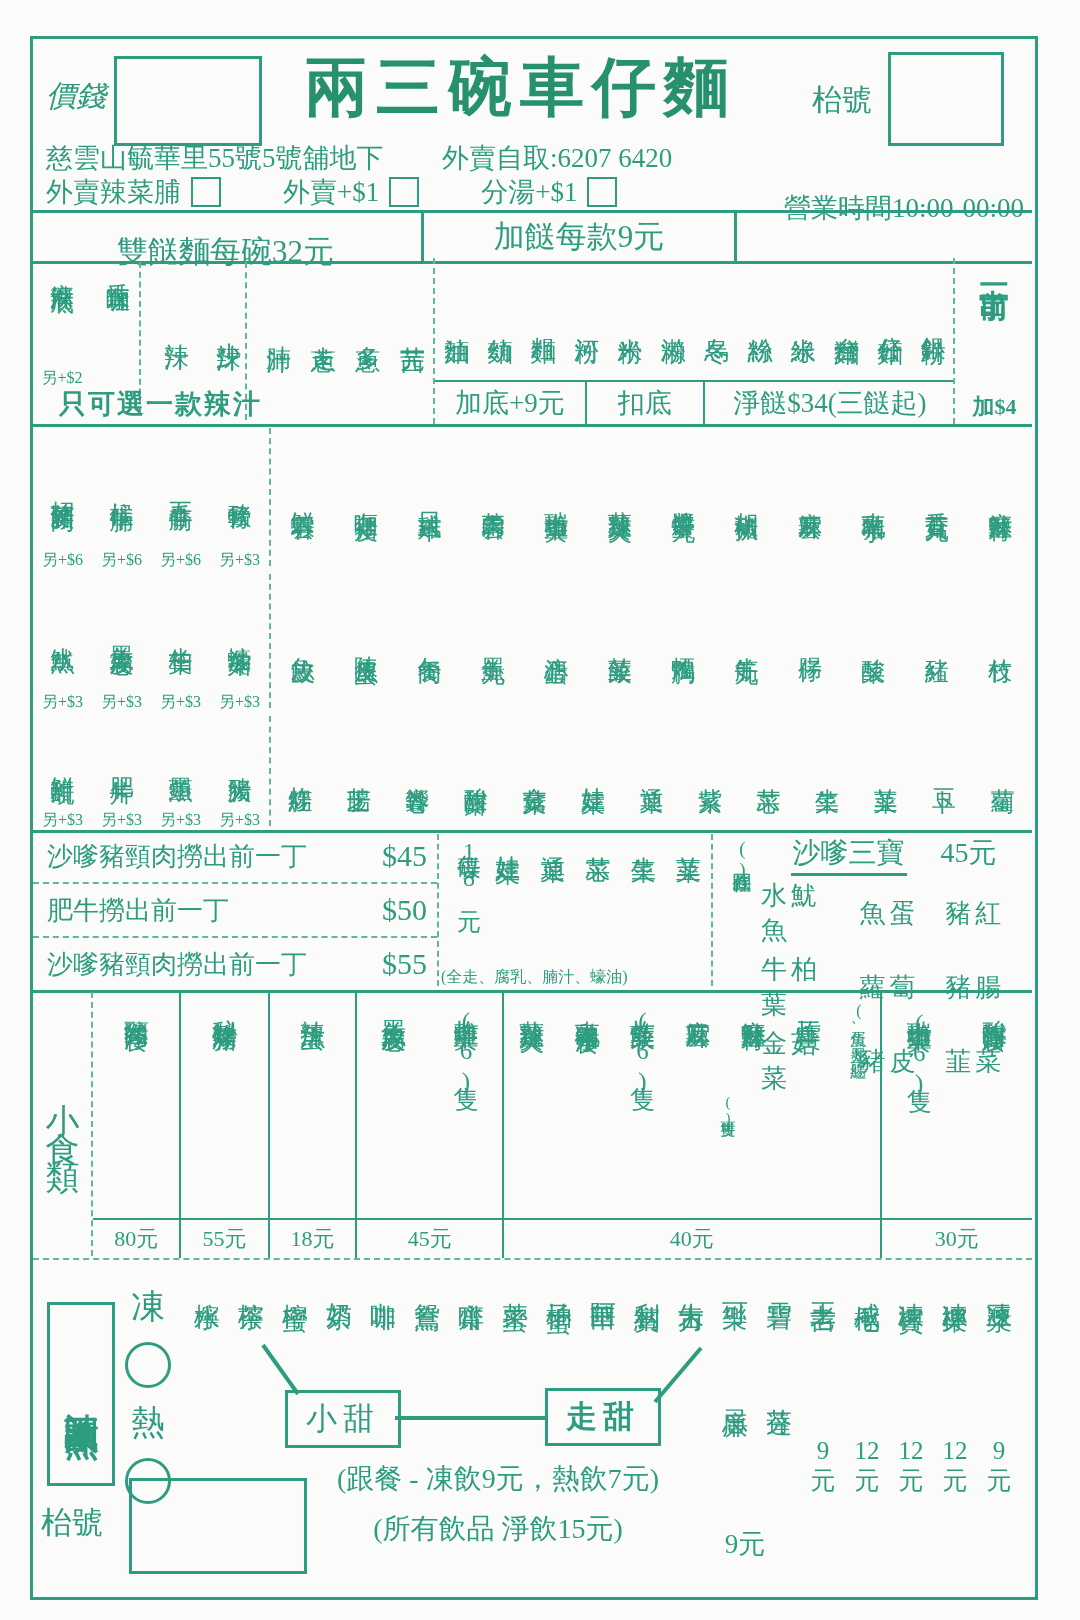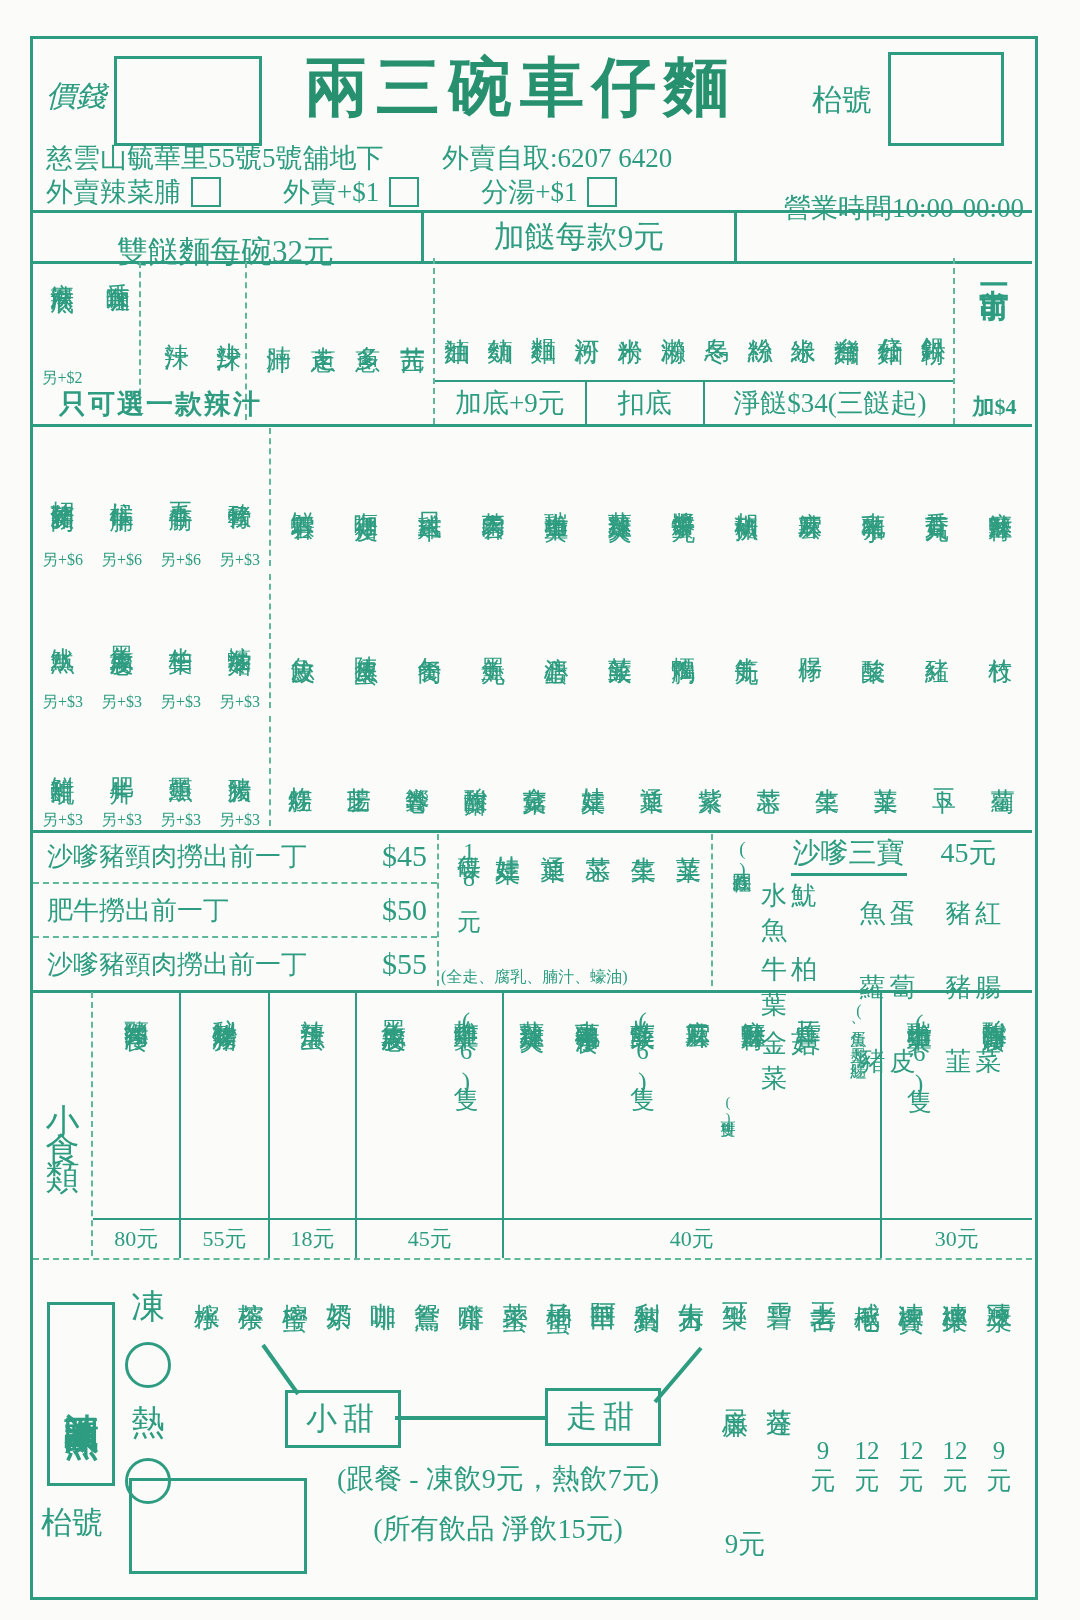--- a/index.html
+++ b/index.html
@@ -119,21 +119,21 @@
   .drow{position:absolute;left:152px;top:22px;display:flex;}
   .ditem{width:44px;font-size:26px;display:flex;justify-content:center;}
   .dsoda1{position:absolute;left:680px;top:128px;width:44px;display:flex;justify-content:center;font-size:26px;}
   .dsoda2{position:absolute;left:724px;top:128px;width:44px;display:flex;justify-content:center;font-size:26px;}
   .dsoda-price{position:absolute;left:672px;top:266px;width:80px;text-align:center;font-size:27px;}
   .dprices{position:absolute;left:768px;top:176px;display:flex;}
   .dprice{width:44px;text-align:center;font-size:25px;line-height:1.2;white-space:pre-line;}
   .dlines{position:absolute;left:0;top:0;width:999px;height:334px;pointer-events:none;}
   .dsweet{position:absolute;width:110px;height:52px;border:3px solid var(--ink);display:flex;align-items:center;justify-content:center;font-size:31px;letter-spacing:6px;}
   .dsweet1{left:252px;top:130px;}
-  .dsweet2{left:512px;top:128px;}
+  .dsweet2{left:512px;top:128px;font-weight:bold;}
   .dnote1{position:absolute;left:240px;top:200px;width:450px;text-align:center;font-size:28px;}
   .dnote2{position:absolute;left:240px;top:250px;width:450px;text-align:center;font-size:28px;}
   .dtable-label{position:absolute;left:8px;top:242px;font-size:31px;}
   .dtable-box{position:absolute;left:96px;top:218px;width:172px;height:90px;border:3px solid var(--ink);}
 </style>
 </head>
 <body>
 
 <div class="sheet">
   <div class="frame"></div>

